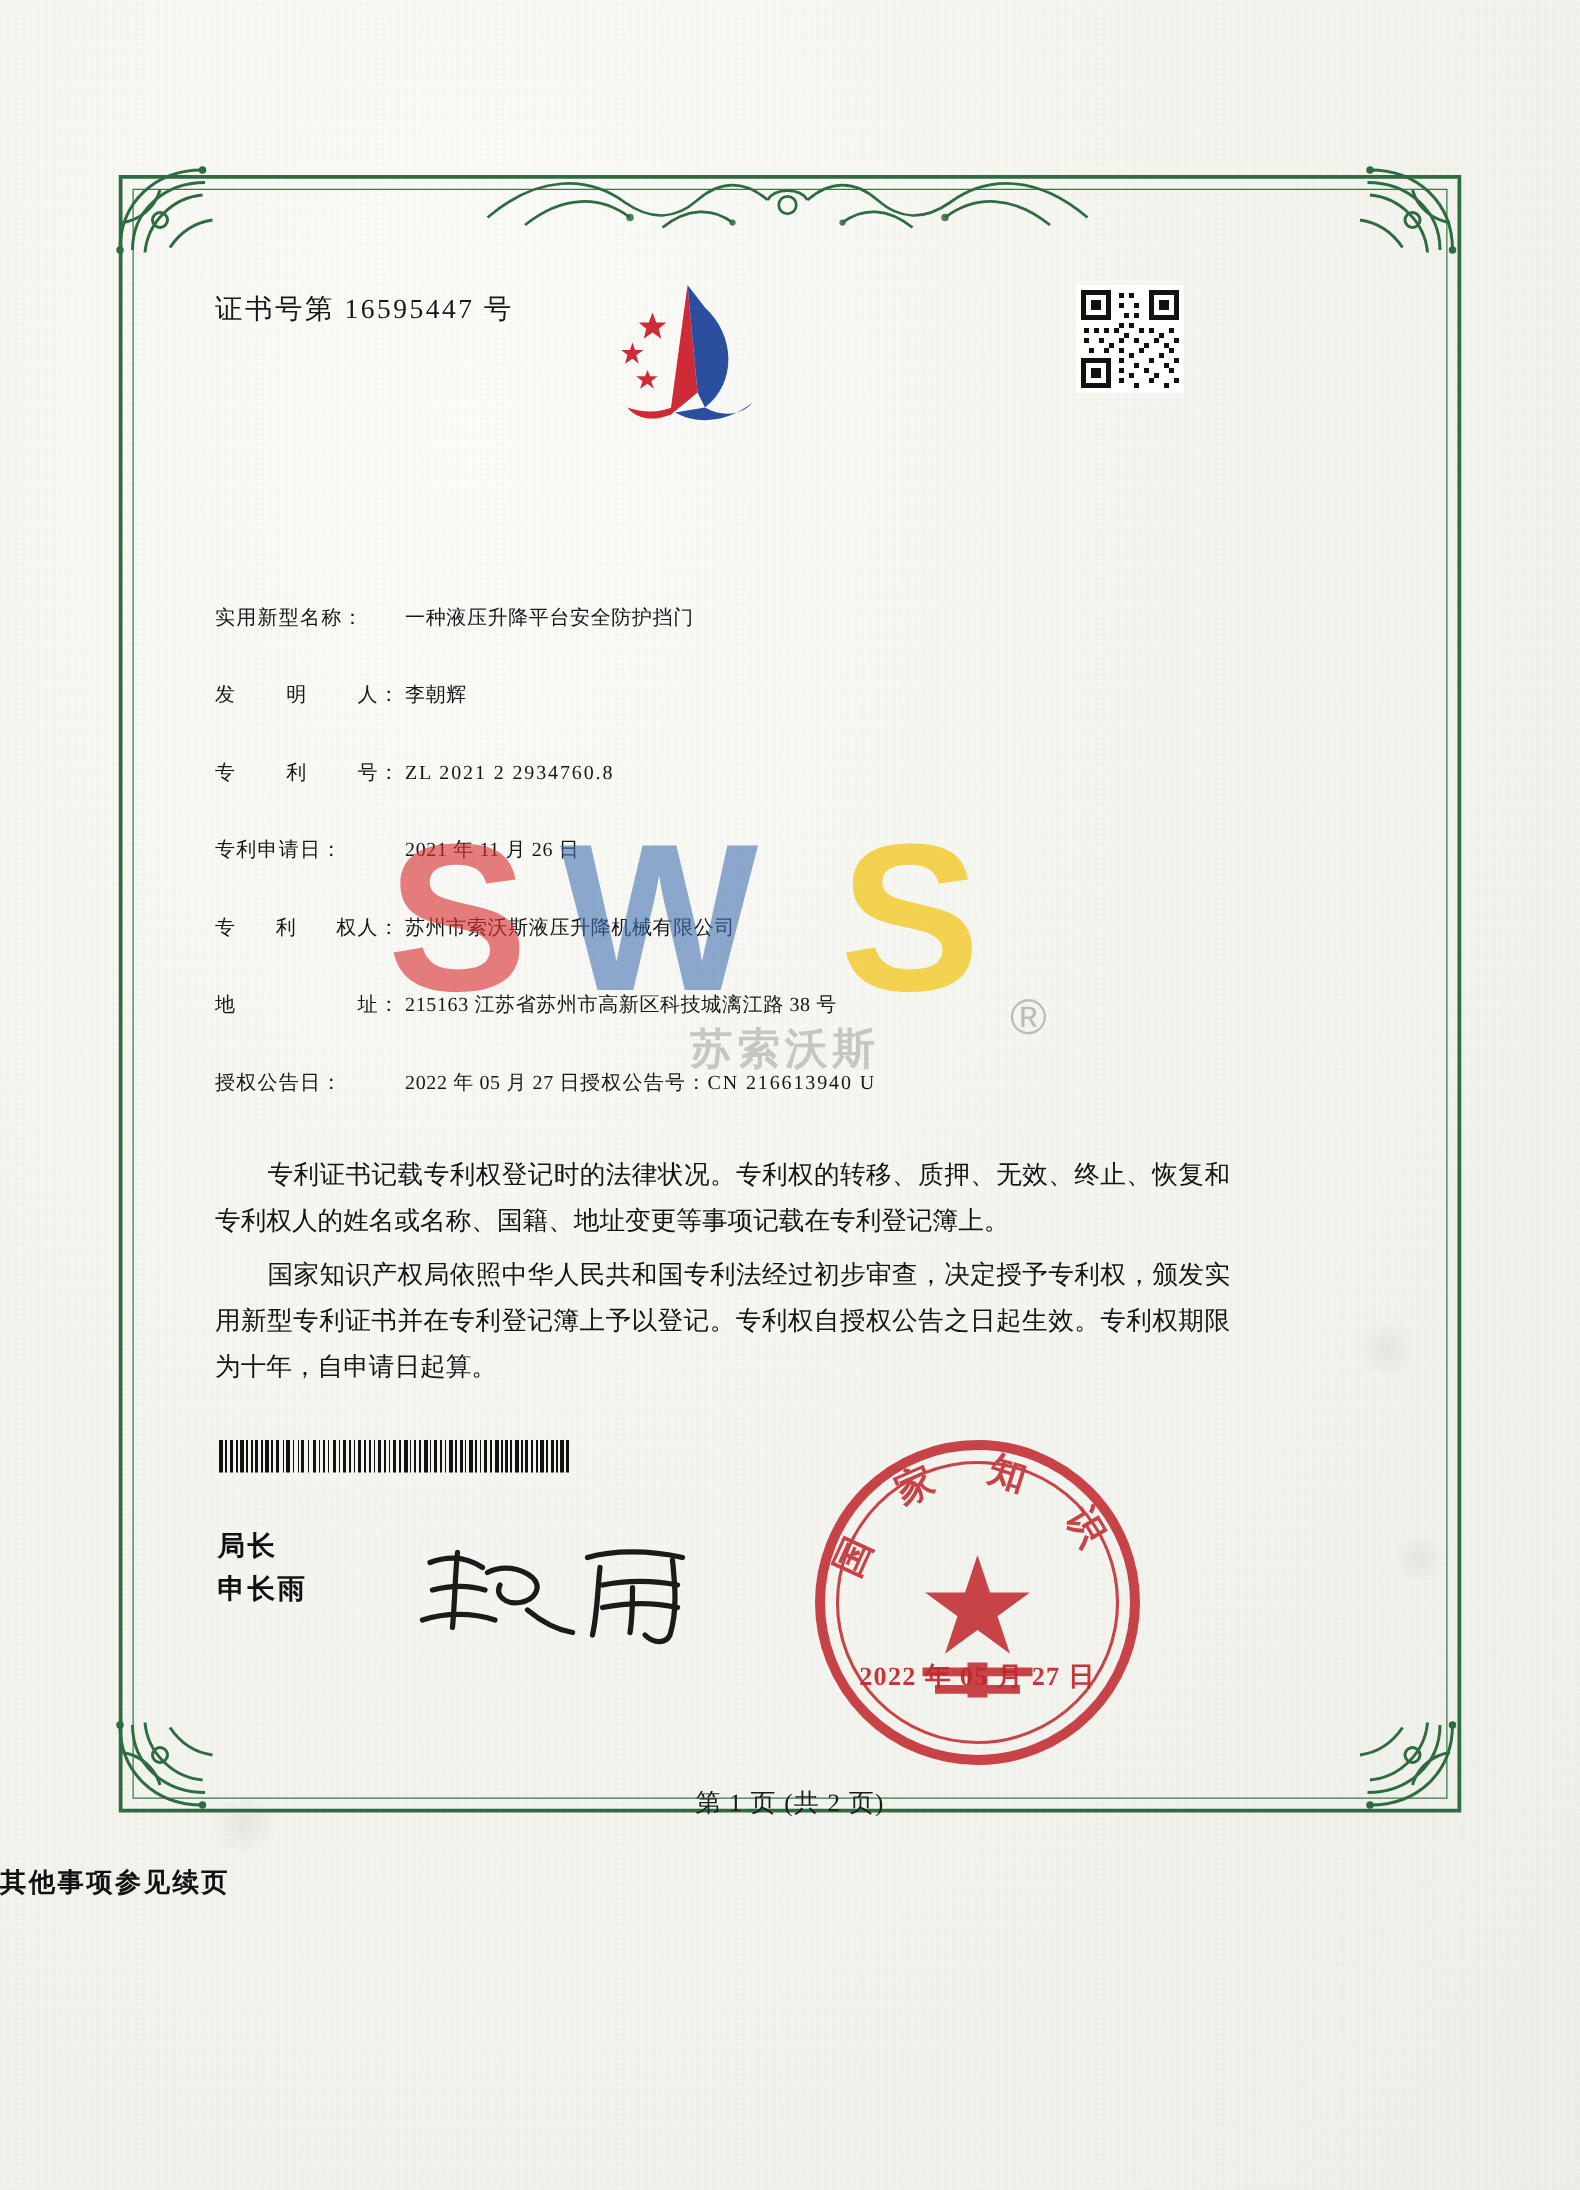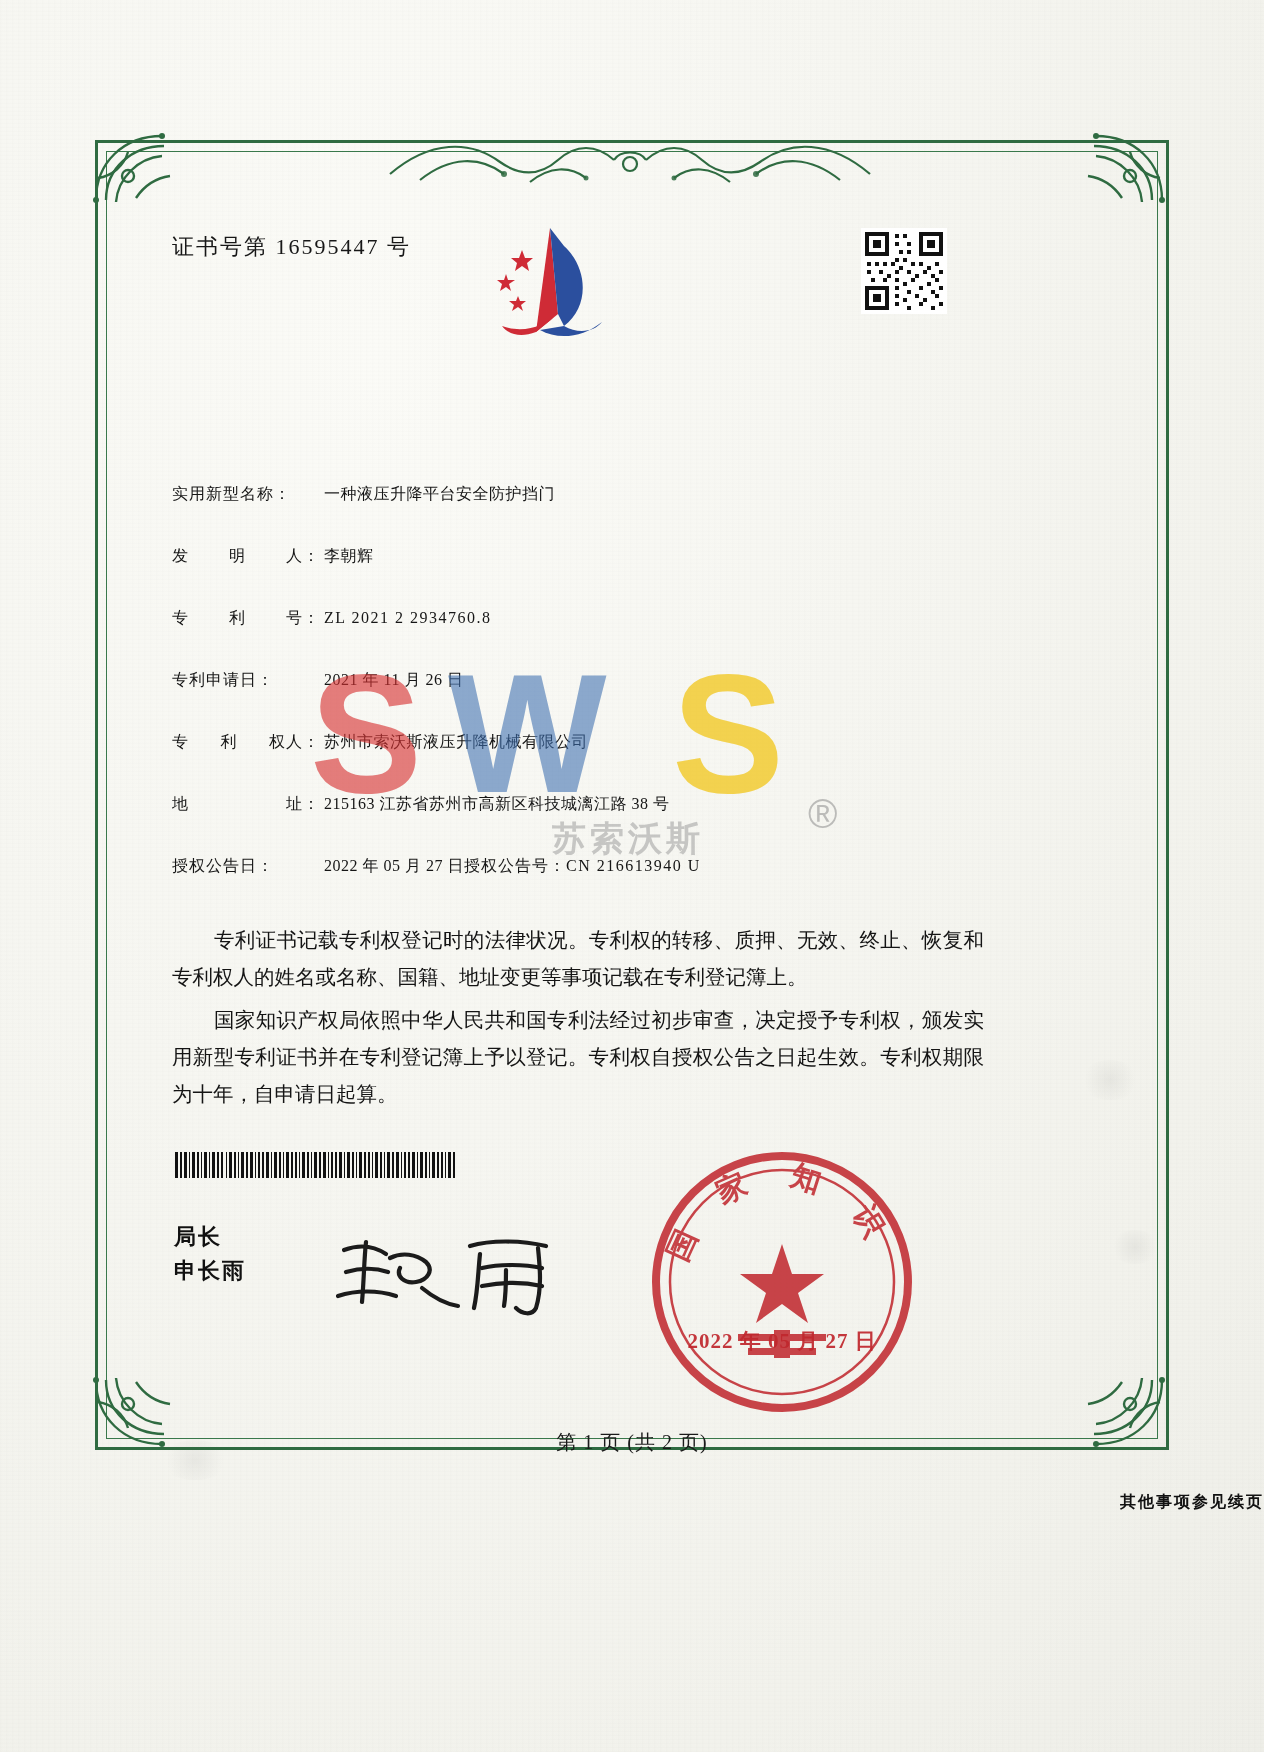--- a/index.html
+++ b/index.html
@@ -238,22 +238,22 @@
     font-size: 20px;
     color: #1a1a1a;
     letter-spacing: 1px;
     margin-top: 31px;
   }
   #footnote {
     position: absolute;
     left: 0;
     right: 0;
     top: 1492px;
-    text-align: right;
-    font-size: 16px;
+    text-align: left;
+    font-size: 21px;
     font-weight: bold;
     color: #111;
     letter-spacing: 2px;
   }
 
   
   #watermark {
     position: absolute;
     left: 300px;
     top: 640px;

